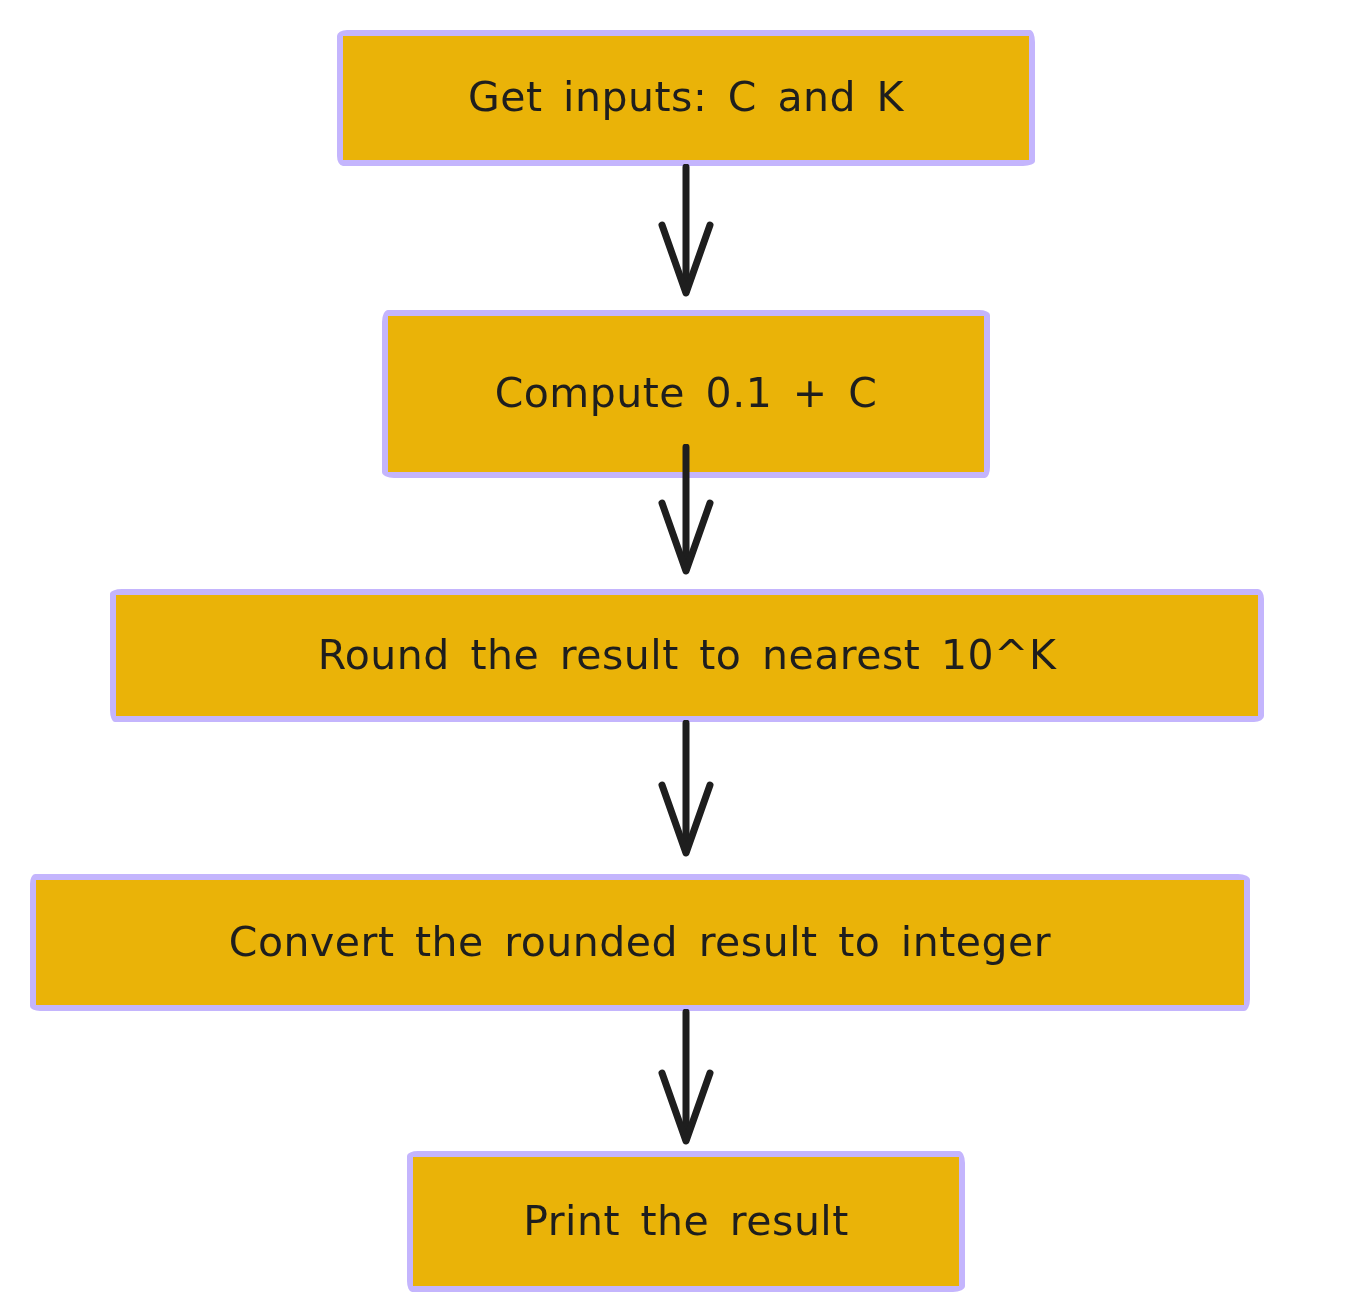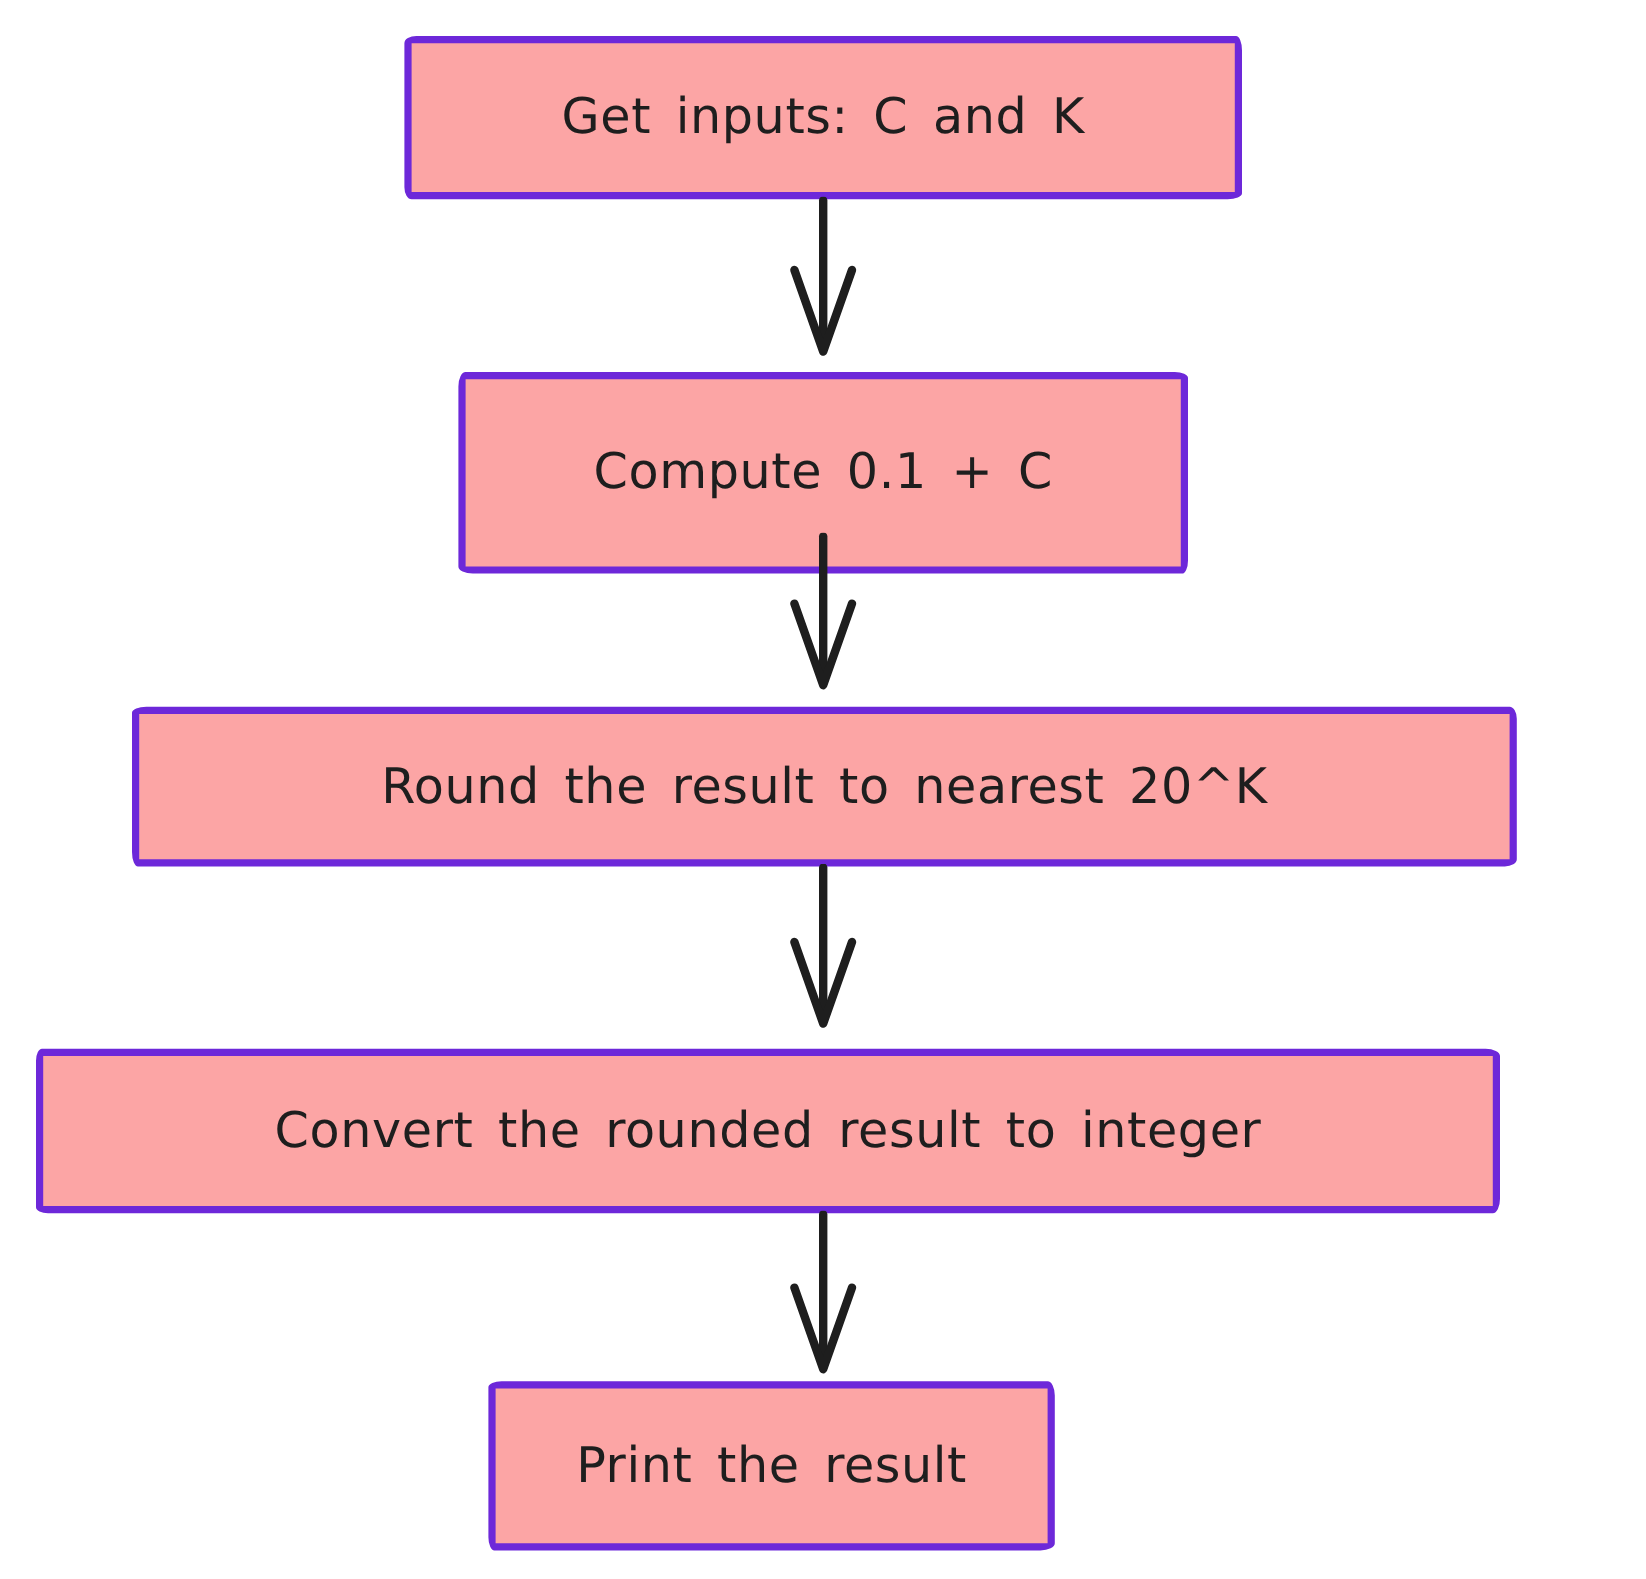--- a/index.html
+++ b/index.html
@@ -8,37 +8,37 @@
     width: 1372px;
     height: 1316px;
     background: #ffffff;
     font-family: "DejaVu Sans", sans-serif;
     color: #1e1e1e;
     overflow: hidden;
   }
   .node {
     position: absolute;
     box-sizing: border-box;
-    background: #fca5a5;
-    border: 6px solid #6d28d9;
+    background: #eab308;
+    border: 6px solid #c4b5fd;
     display: flex;
     align-items: center;
     justify-content: center;
     text-align: center;
     font-size: 41px;
     line-height: 1.15;
     word-spacing: 7px;
     letter-spacing: 0.5px;
   }
   
   .n1 { left: 337px; top:  30px;  width: 698px;  height: 136px; border-radius: 10px 5px 12px 6px / 6px 12px 5px 10px; }
   .n2 { left: 382px; top: 310px;  width: 608px;  height: 168px; border-radius: 6px 11px 5px 12px / 12px 5px 11px 6px; }
   .n3 { left: 110px; top: 589px;  width: 1154px; height: 133px; border-radius: 12px 6px 10px 5px / 5px 10px 6px 12px; }
   .n4 { left:  30px; top: 874px;  width: 1220px; height: 137px; border-radius: 5px 12px 6px 10px / 10px 6px 12px 5px; }
-  .n5 { left: 407px; top: 1151px; width: 472px;  height: 141px; border-radius: 11px 6px 12px 5px / 5px 12px 6px 11px; }
+  .n5 { left: 407px; top: 1151px; width: 558px;  height: 141px; border-radius: 11px 6px 12px 5px / 5px 12px 6px 11px; }
   .arrow {
     position: absolute;
     left: 652px;
     width: 68px;
     display: block;
   }
   .a1 { top: 164px;  height: 133px; }
   .a2 { top: 444px;  height: 131px; }
   .a3 { top: 720px;  height: 137px; }
   .a4 { top: 1009px; height: 136px; }
@@ -67,21 +67,21 @@
   <div class="node n2">
     <span>Compute 0.1 + C</span>
   </div>
 
   <svg class="arrow a2" viewBox="0 0 68 131" xmlns="http://www.w3.org/2000/svg">
     <path d="M34 3 L34 125"></path>
     <path d="M10 59 L34 127 L58 59"></path>
   </svg>
 
   <div class="node n3">
-    <span>Round the result to nearest 20^K</span>
+    <span>Round the result to nearest 10^K</span>
   </div>
 
   <svg class="arrow a3" viewBox="0 0 68 137" xmlns="http://www.w3.org/2000/svg">
     <path d="M34 3 L34 131"></path>
     <path d="M10 65 L34 133 L58 65"></path>
   </svg>
 
   <div class="node n4">
     <span>Convert the rounded result to integer</span>
   </div>

